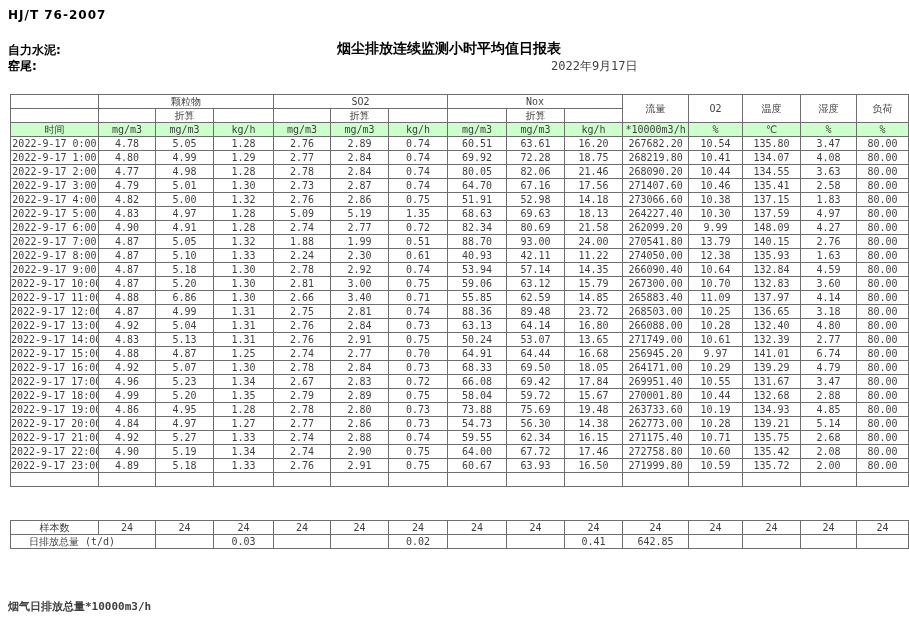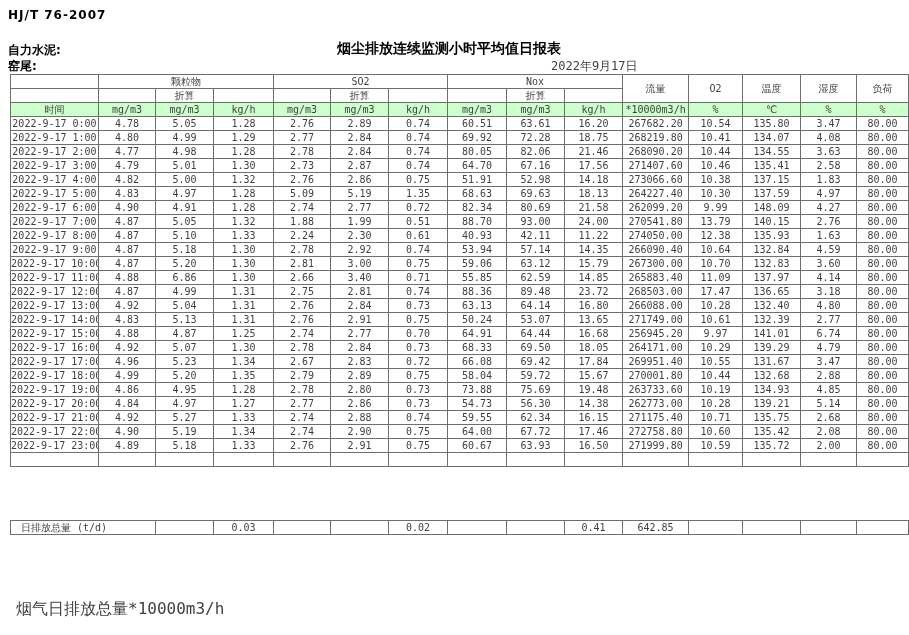--- a/index.html
+++ b/index.html
@@ -35,35 +35,35 @@
     font-weight:bold;font-size:12px;color:#000;
     font-family:"DejaVu Sans",sans-serif;
   }
   .date{
     position:absolute;left:551px;top:58px;
     font-size:12px;color:var(--tx);
   }
   table{
     border-collapse:collapse;table-layout:fixed;width:898px;
   }
-  .main-table{position:absolute;left:10px;top:74px;}
+  .main-table{position:absolute;left:10px;top:94px;}
   .summary-table{position:absolute;left:10px;top:520px;}
   td{
     border:1px solid var(--bd);
     text-align:center;vertical-align:middle;
     padding:0;height:14px;line-height:13px;
     font-size:10px;color:var(--tx);
     overflow:hidden;white-space:nowrap;
   }
   thead td{font-size:10px;}
   tr.green td{background:var(--green);}
-  td.left{text-align:left;padding-left:10px;}
+  td.left{text-align:left;padding-left:18px;}
   .foot1{
-    position:absolute;left:16px;top:599px;
-    font-size:16px;color:var(--tx);font-weight:normal;
+    position:absolute;left:8px;top:599px;
+    font-size:11px;color:var(--tx);font-weight:bold;
   }
   .foot2{
     position:absolute;left:8px;top:616px;
     font-size:11px;color:var(--tx);font-weight:bold;
   }
   .foot2 .report-unit{display:inline-block;width:162px;}
 </style>
 </head>
 <body>
 
@@ -345,21 +345,21 @@
           <td>4.87</td>
           <td>4.99</td>
           <td>1.31</td>
           <td>2.75</td>
           <td>2.81</td>
           <td>0.74</td>
           <td>88.36</td>
           <td>89.48</td>
           <td>23.72</td>
           <td>268503.00</td>
-          <td>17.47</td>
+          <td>10.25</td>
           <td>136.65</td>
           <td>3.18</td>
           <td>80.00</td>
         </tr>
         <tr>
           <td>2022-9-17 13:00</td>
           <td>4.92</td>
           <td>5.04</td>
           <td>1.31</td>
           <td>2.76</td>
@@ -577,20 +577,37 @@
       <col style="width:58px">
         <col style="width:58px">
         <col style="width:66px">
         <col style="width:54px">
       <col style="width:58px">
         <col style="width:56px">
         <col style="width:52px">
     </colgroup>
     <tbody>
         <tr>
+          <td>样本数</td>
+          <td>24</td>
+          <td>24</td>
+          <td>24</td>
+          <td>24</td>
+          <td>24</td>
+          <td>24</td>
+          <td>24</td>
+          <td>24</td>
+          <td>24</td>
+          <td>24</td>
+          <td>24</td>
+          <td>24</td>
+          <td>24</td>
+          <td>24</td>
+        </tr>
+        <tr>
           <td class="left" colspan="2">日排放总量 (t/d)</td>
           <td></td>
           <td>0.03</td>
           <td></td>
           <td></td>
           <td>0.02</td>
           <td></td>
           <td></td>
           <td>0.41</td>
           <td>642.85</td>

